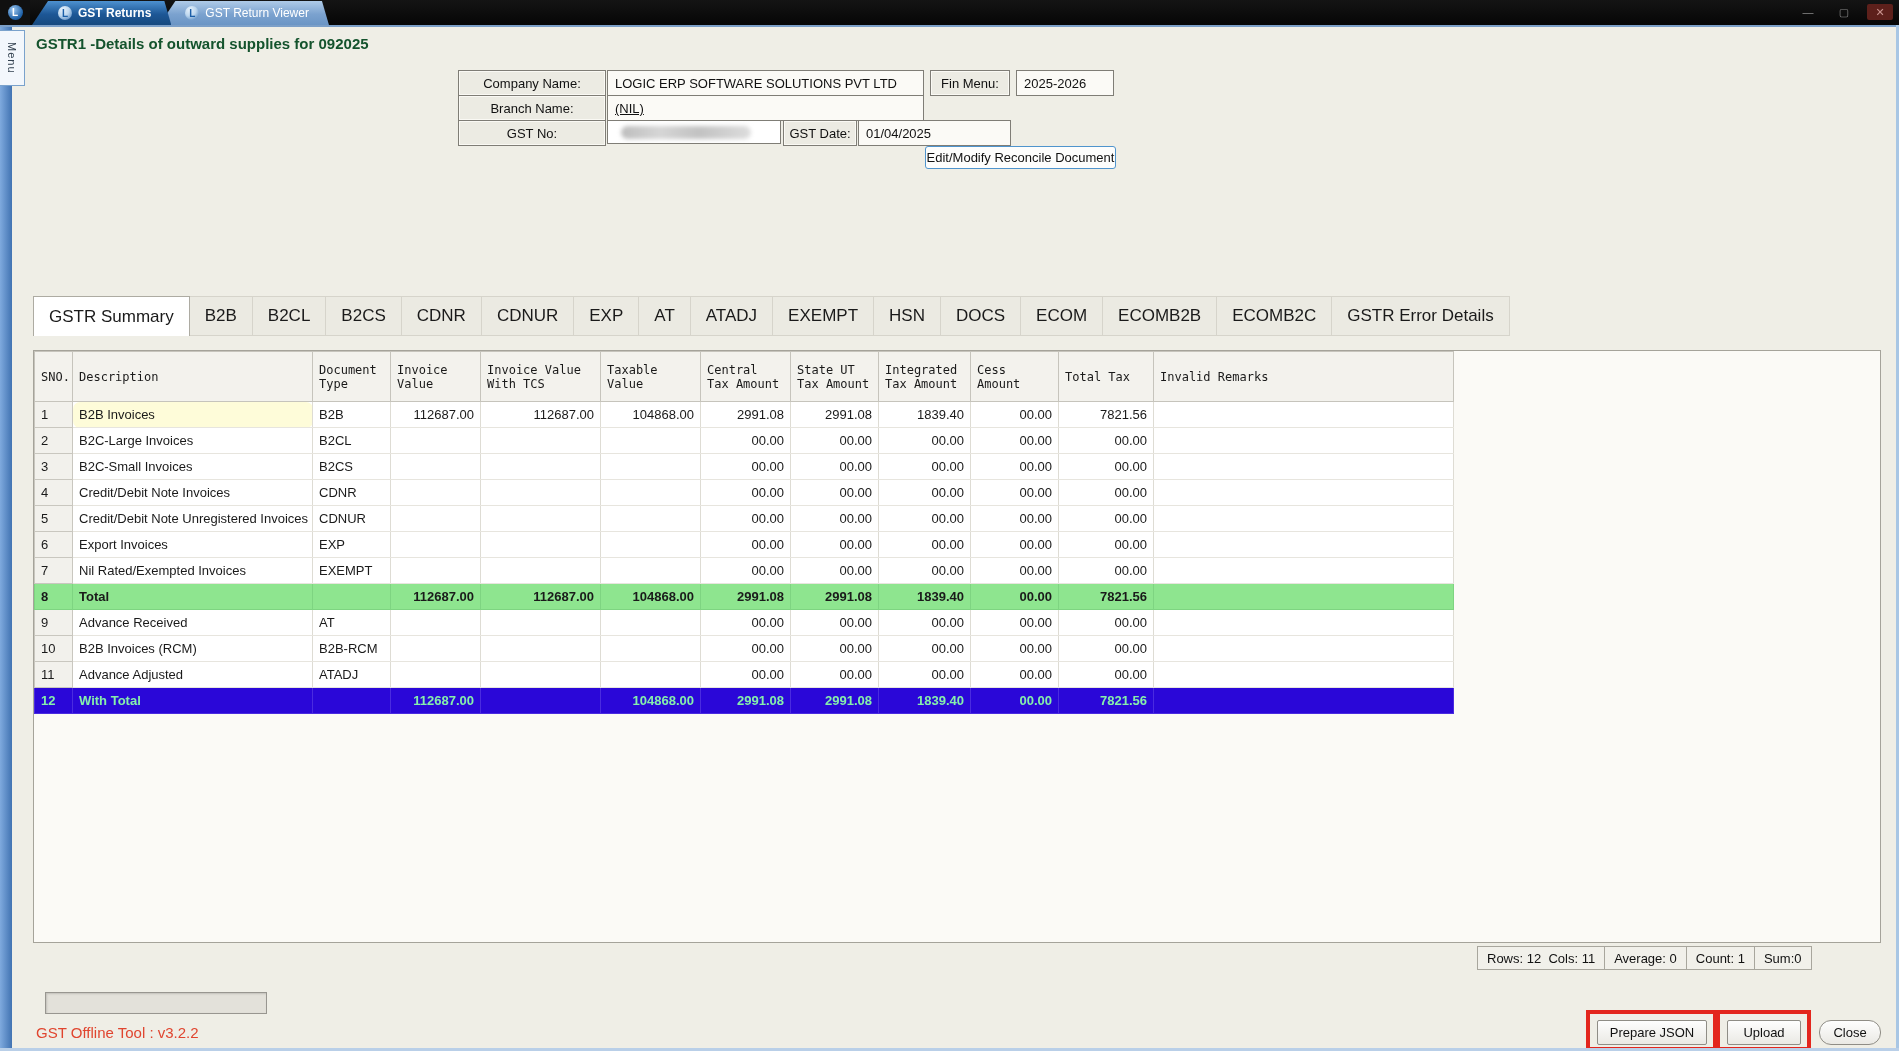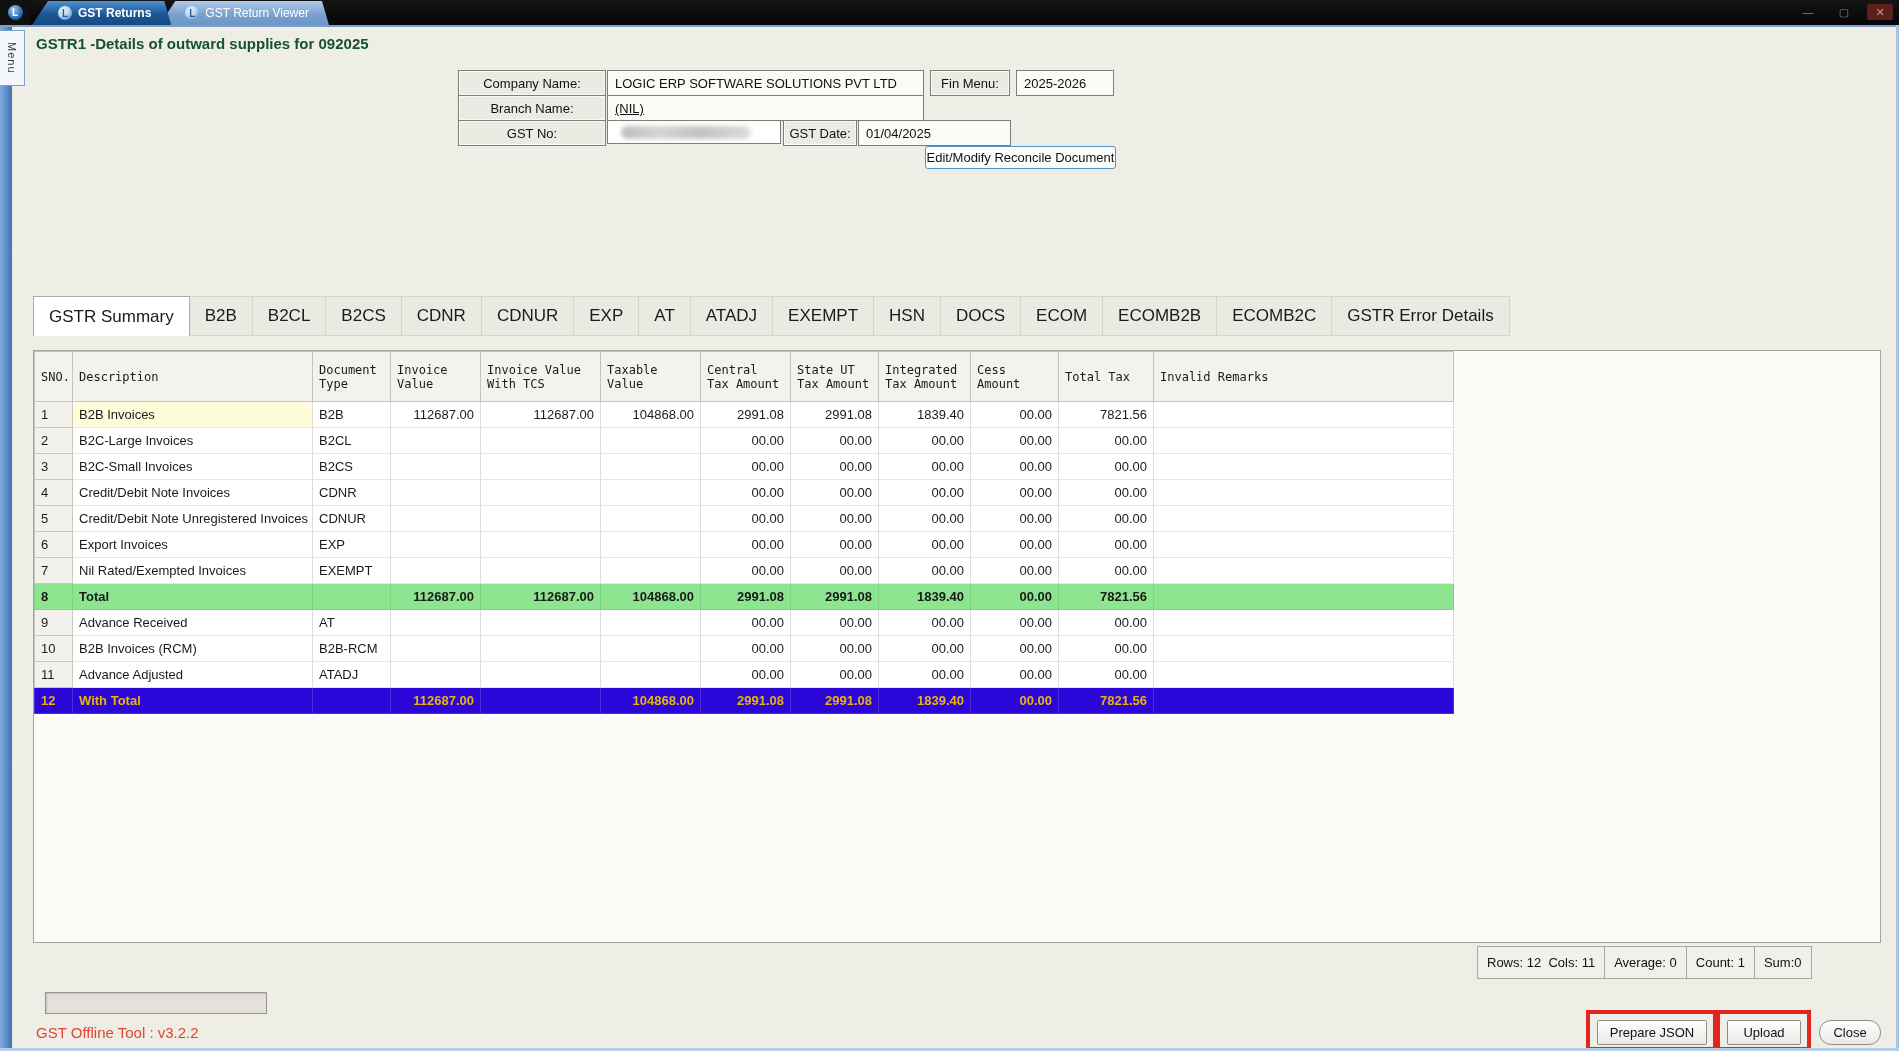--- a/index.html
+++ b/index.html
@@ -46,24 +46,24 @@
 
   
   .grid-viewport { position:absolute; left:33px; top:350px; width:1848px; height:593px; background:#FBFAF6; border:1px solid #A5A39A; overflow:hidden; }
   table.grid { border-collapse:collapse; table-layout:fixed; width:1419px; background:#FFFFFF; }
   table.grid th { height:50px; background:#F3F2ED; border:1px solid #C6C4BC; font-family:"DejaVu Sans Mono", monospace; font-size:12px; font-weight:normal; color:#1a1a1a; text-align:left; vertical-align:middle; padding:2px 6px; white-space:pre-line; }
   table.grid td { height:26px; border:1px solid #E7E5DE; border-right-color:#DEDCD4; font-size:13px; color:#1a1a1a; padding:1px 6px; overflow:hidden; white-space:nowrap; }
   table.grid td.sno { background:#F2F1EC; border-color:#C9C7BF; }
   table.grid td.num { text-align:right; }
   table.grid td.hl-yellow { background:#FEFCD9;border-radius:7px; }
   table.grid tr.total-row td { background:#8EE58F; font-weight:bold; border-color:#7ED481; }
-  table.grid tr.grand-row td { background:#2A07D8; color:#eab308; font-weight:bold; border-color:#4A2BE0;margin-top:16px; }
-
-  
-  .status-bar { position:absolute; left:1478px; top:946px; height:33px; display:flex; }
+  table.grid tr.grand-row td { background:#2A07D8; color:#86efac; font-weight:bold; border-color:#4A2BE0;margin-top:16px; }
+
+  
+  .status-bar { position:absolute; left:1478px; top:946px; height:24px; display:flex; }
   .status-bar .seg { background:#F1F0EA; border:1px solid #A8A69D; margin-left:-1px; padding:0 9px; font-size:13px; color:#111; display:flex; align-items:center; white-space:pre; }
 
   
   .progress-box { position:absolute; left:45px; top:992px; width:222px; height:22px; background:#E3E1DA; border:1px solid #989690; box-shadow:inset 1px 1px 2px rgba(0,0,0,0.15); }
   .version-text { position:absolute; left:36px; top:1024px; font-size:15px; color:#E0452F; }
   .btn { position:absolute; height:25px; background:linear-gradient(#FEFEFE,#EAE9E4); border:1px solid #8F8D86; border-radius:2px; font-size:13px; color:#111; display:flex; align-items:center; justify-content:center; cursor:default; }
   .red-frame { position:absolute; border:4px solid #E3261D; background:transparent; }
   .edge-right { position:absolute; right:0; top:25px; width:3px; height:1026px; background:#A8C6E4; }
   .edge-bottom { position:absolute; left:0; bottom:0; width:1899px; height:3px; background:#B9CFE8; }
 </style>

